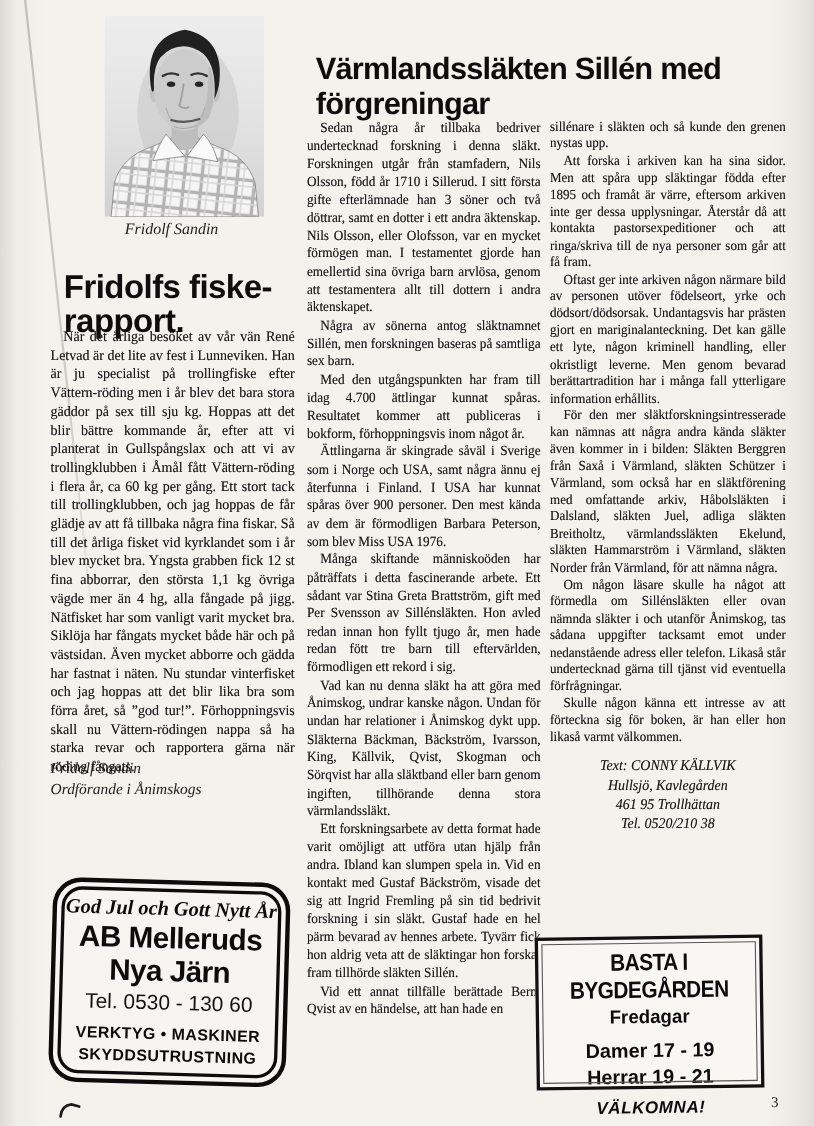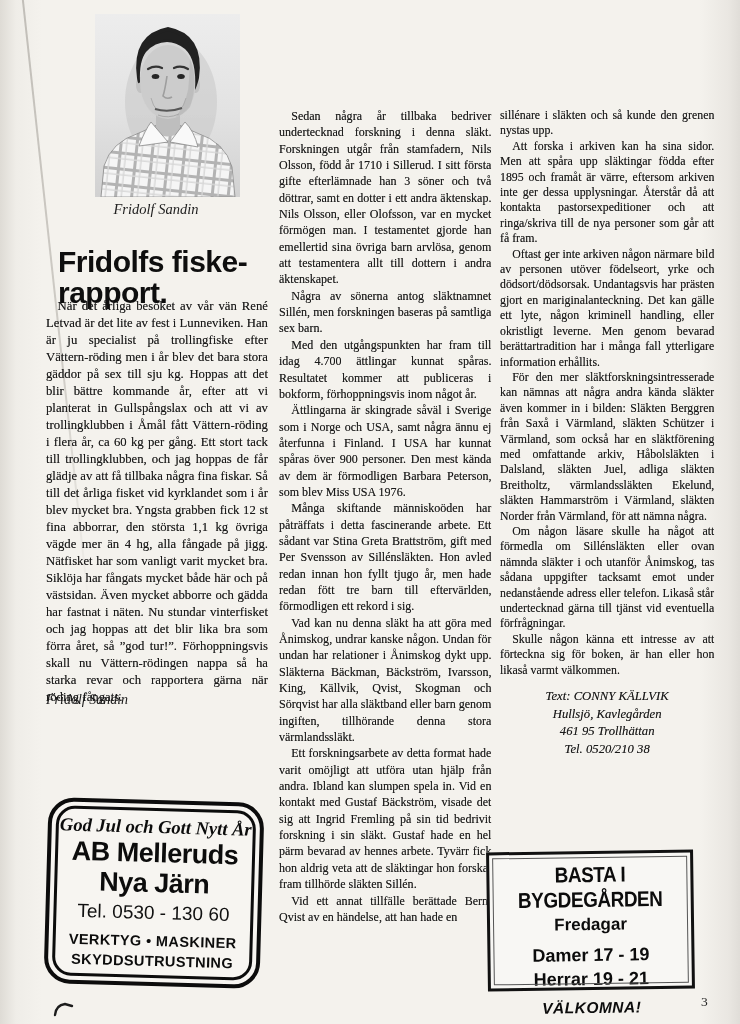--- a/index.html
+++ b/index.html
@@ -162,33 +162,35 @@
     </svg>
   </div>
   <div class="photo-caption">Fridolf Sandin</div>
 
   <h2 class="fiske-title">Fridolfs fiske-rapport.</h2>
   <div class="fiske-body">
     <p>När det årliga besöket av vår vän René Letvad är det lite av fest i Lunneviken. Han är ju specialist på trollingfiske efter Vättern-röding men i år blev det bara stora gäddor på sex till sju kg. Hoppas att det blir bättre kommande år, efter att vi planterat in Gullspångslax och att vi av trollingklubben i Åmål fått Vättern-röding i flera år, ca 60 kg per gång. Ett stort tack till trollingklubben, och jag hoppas de får glädje av att få tillbaka några fina fiskar. Så till det årliga fisket vid kyrklandet som i år blev mycket bra. Yngsta grabben fick 12 st fina abborrar, den största 1,1 kg övriga vägde mer än 4 hg, alla fångade på jigg. Nätfisket har som vanligt varit mycket bra. Siklöja har fångats mycket både här och på västsidan. Även mycket abborre och gädda har fastnat i näten. Nu stundar vinterfisket och jag hoppas att det blir lika bra som förra året, så ”god tur!”. Förhoppningsvis skall nu Vättern-rödingen nappa så ha starka revar och rapportera gärna när röding fångats.</p>
   </div>
   <div class="fiske-sig">
     <div>Fridolf Sandin</div>
+    <div>Ordförande i Ånimskogs</div>
   </div>
 
   <div class="ad-mellerud">
     <div class="inner">
       <div class="greet">God Jul och Gott Nytt År</div>
       <div class="name">AB Melleruds</div>
       <div class="name">Nya Järn</div>
       <div class="phone">Tel. 0530 - 130 60</div>
       <div class="products">VERKTYG • MASKINER</div>
       <div class="products" style="margin-top:0;">SKYDDSUTRUSTNING</div>
     </div>
   </div>
 
+  <h1 class="headline">Värmlandssläkten Sillén med förgreningar</h1>
 
   <div class="col col2">
     <p>Sedan några år tillbaka bedriver undertecknad forskning i denna släkt. Forskningen utgår från stamfadern, Nils Olsson, född år 1710 i Sillerud. I sitt första gifte efterlämnade han 3 söner och två döttrar, samt en dotter i ett andra äktenskap. Nils Olsson, eller Olofsson, var en mycket förmögen man. I testamentet gjorde han emellertid sina övriga barn arvlösa, genom att testamentera allt till dottern i andra äktenskapet.</p>
     <p>Några av sönerna antog släktnamnet Sillén, men forskningen baseras på samtliga sex barn.</p>
     <p>Med den utgångspunkten har fram till idag 4.700 ättlingar kunnat spåras. Resultatet kommer att publiceras i bokform, förhoppningsvis inom något år.</p>
     <p>Ättlingarna är skingrade såväl i Sverige som i Norge och USA, samt några ännu ej återfunna i Finland. I USA har kunnat spåras över 900 personer. Den mest kända av dem är förmodligen Barbara Peterson, som blev Miss USA 1976.</p>
     <p>Många skiftande människoöden har påträffats i detta fascinerande arbete. Ett sådant var Stina Greta Brattström, gift med Per Svensson av Sillénsläkten. Hon avled redan innan hon fyllt tjugo år, men hade redan fött tre barn till eftervärlden, förmodligen ett rekord i sig.</p>
     <p>Vad kan nu denna släkt ha att göra med Ånimskog, undrar kanske någon. Undan för undan har relationer i Ånimskog dykt upp. Släkterna Bäckman, Bäckström, Ivarsson, King, Källvik, Qvist, Skogman och Sörqvist har alla släktband eller barn genom ingiften, tillhörande denna stora värmlandssläkt.</p>
     <p>Ett forskningsarbete av detta format hade varit omöjligt att utföra utan hjälp från andra. Ibland kan slumpen spela in. Vid en kontakt med Gustaf Bäckström, visade det sig att Ingrid Fremling på sin tid bedrivit forskning i sin släkt. Gustaf hade en hel pärm bevarad av hennes arbete. Tyvärr fick hon aldrig veta att de släktingar hon forskat fram tillhörde släkten Sillén.</p>
     <p>Vid ett annat tillfälle berättade Bernt Qvist av en händelse, att han hade en</p>

